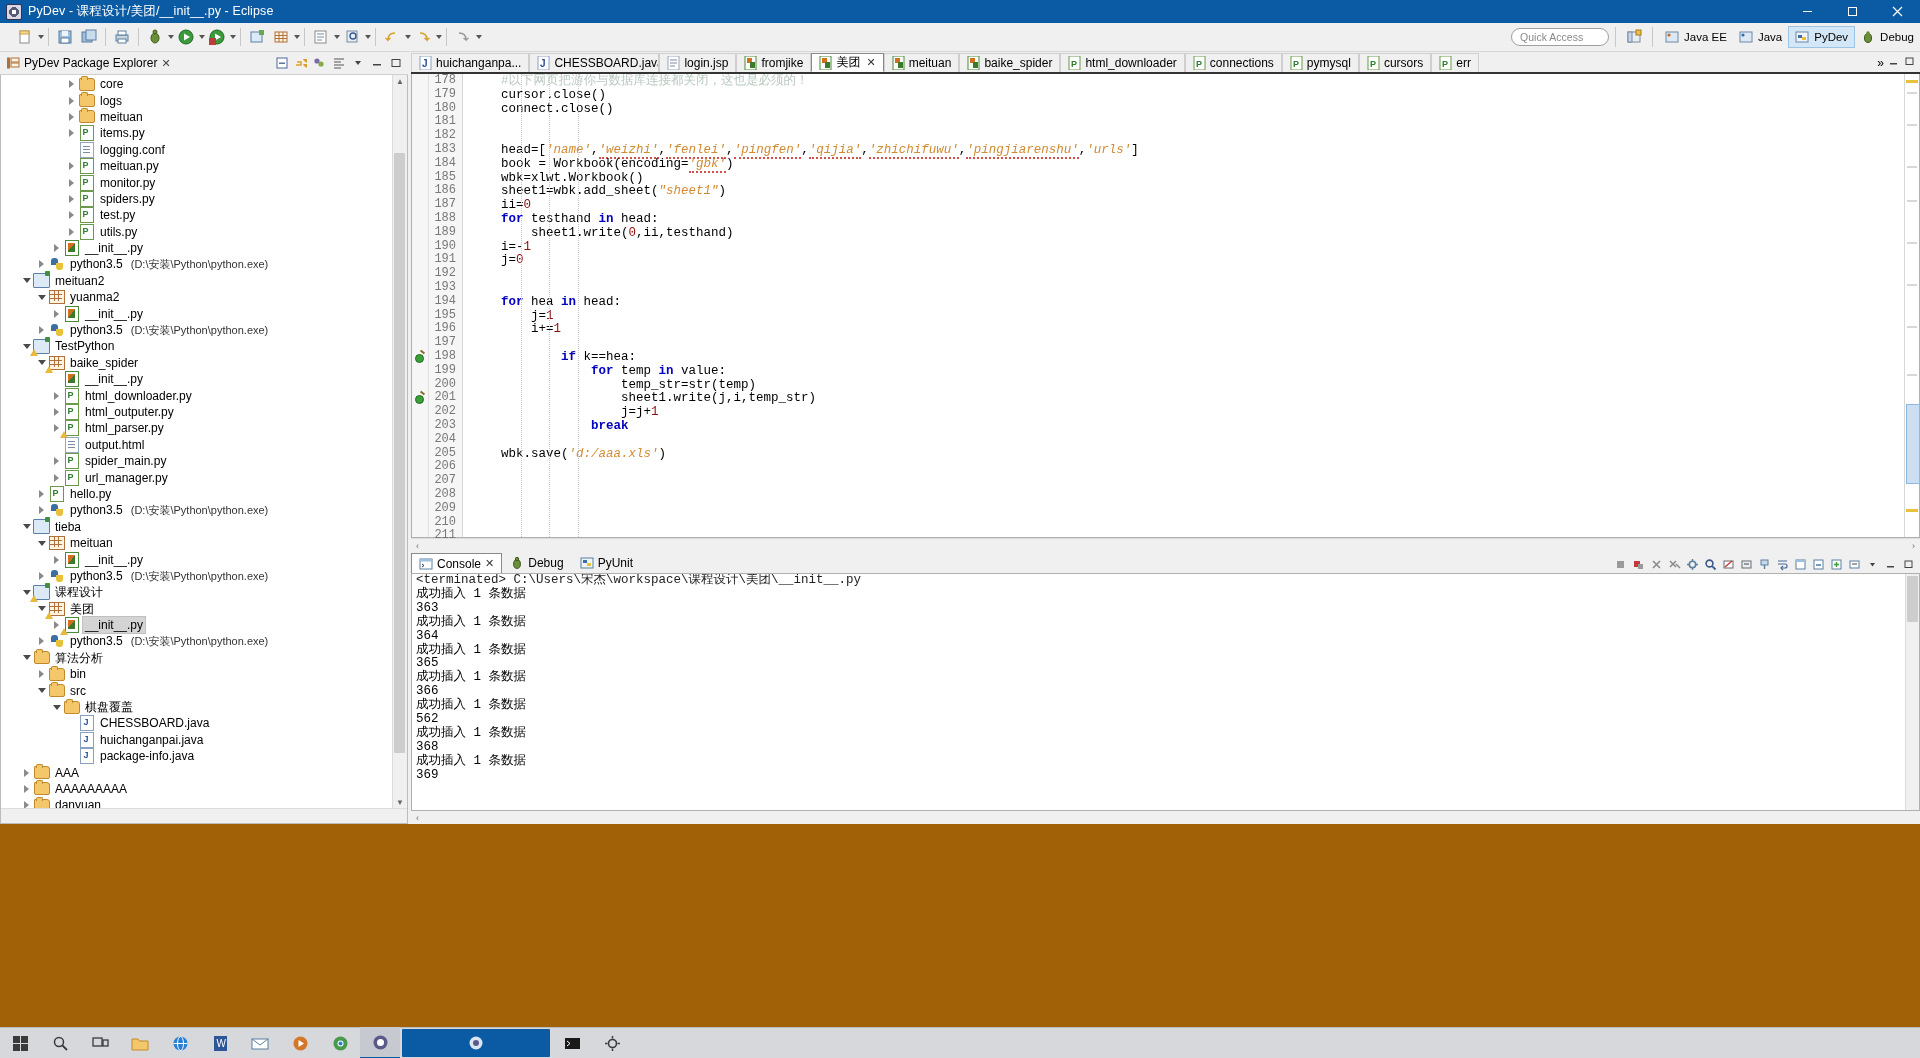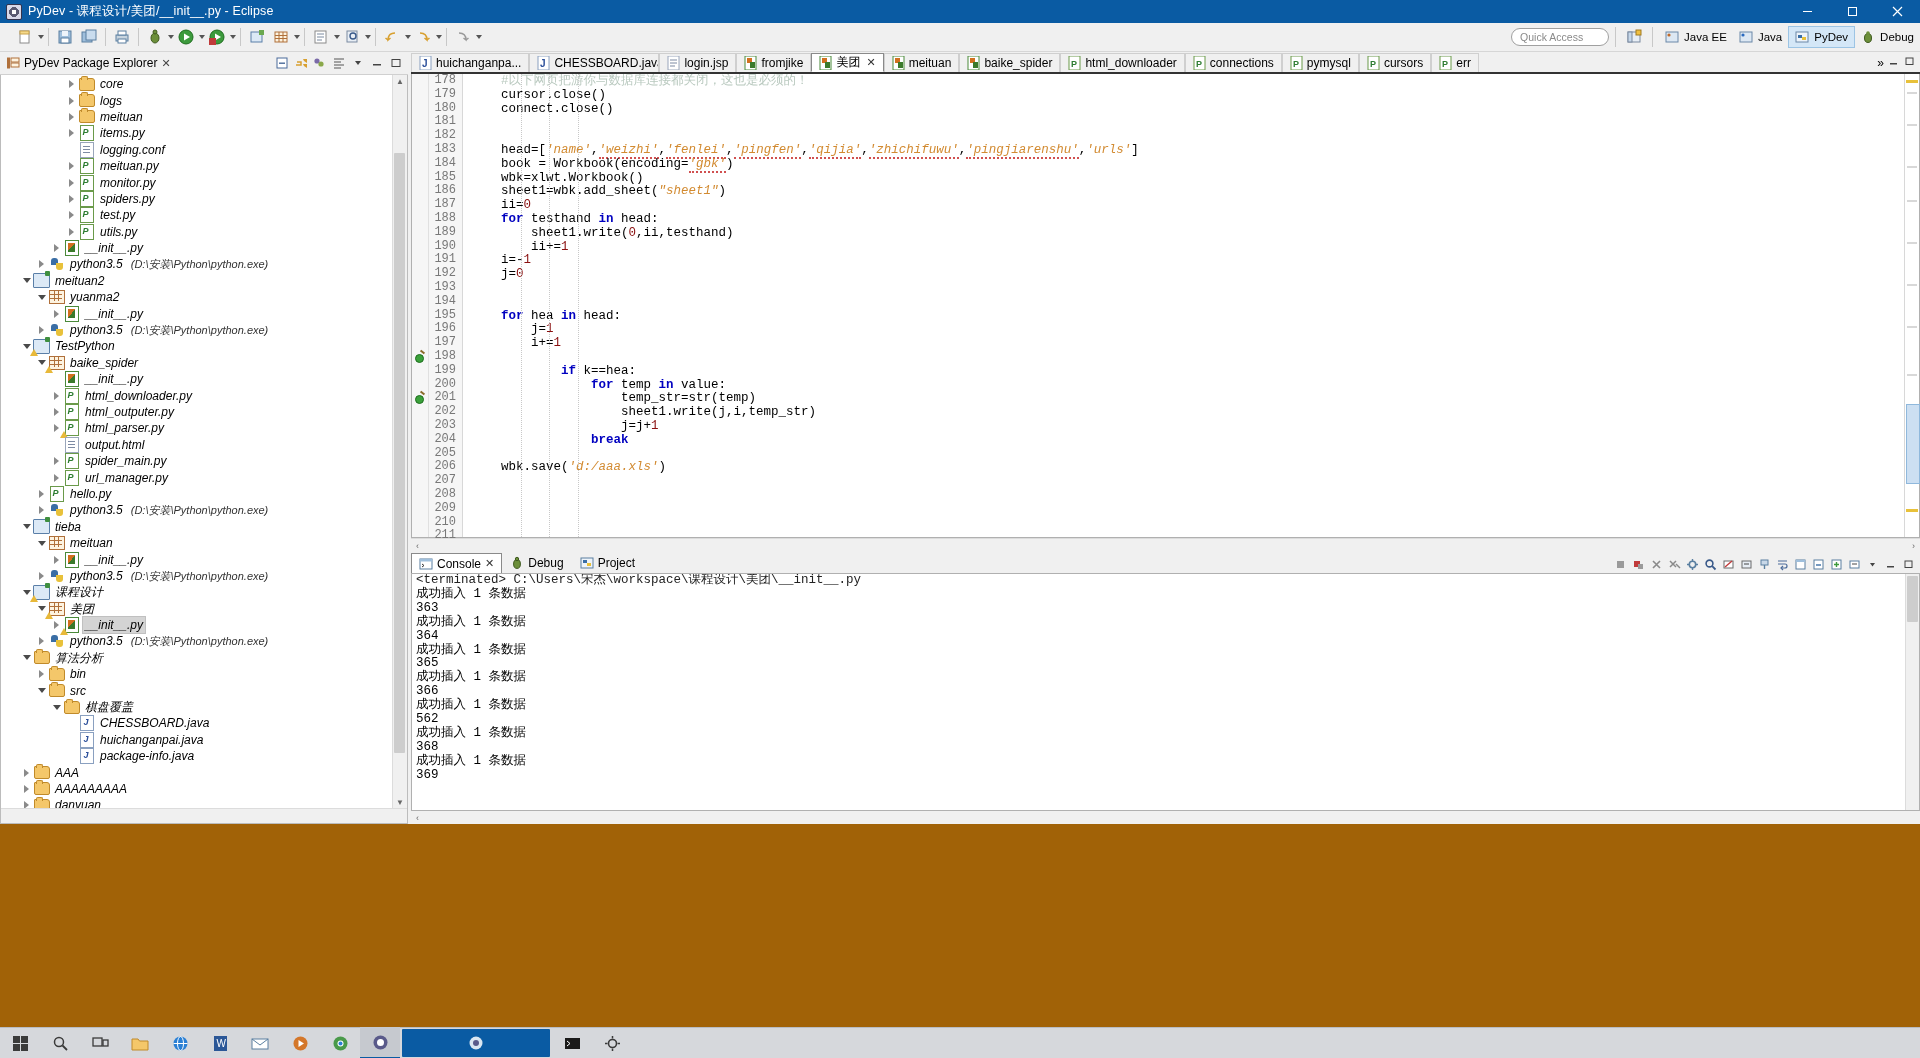--- a/index.html
+++ b/index.html
@@ -40,21 +40,21 @@
   
   .main{display:flex;height:772px;background:#f0f0f0;}
 
   
   .left{width:408px;display:flex;flex-direction:column;background:#f0f0f0;}
   .viewtab{height:22px;display:flex;align-items:center;background:#f0f0f0;border-bottom:1px solid #d0d0d0;}
   .viewtab .vt-label{display:flex;align-items:center;gap:4px;padding:0 4px 0 6px;font-size:12px;}
   .vt-tools{margin-left:auto;display:flex;align-items:center;gap:2px;padding-right:4px;}
   .vt-ico{width:17px;height:17px;display:flex;align-items:center;justify-content:center;}
   .treewrap{flex:1;background:#fff;border:1px solid #bcbcbc;border-top:none;margin:0;position:relative;overflow:hidden;}
-  .tree{position:absolute;inset:0 14px 14px 0;overflow:hidden;padding-top:1px;font-style:italic;}
+  .tree{position:absolute;inset:0 14px 14px 0;overflow:hidden;padding-top:1px;}
   .row{height:16.4px;display:flex;align-items:center;font-size:12px;white-space:nowrap;line-height:16px;}
   .row.sel .lbl{background:#d4d4d4;outline:1px solid #c0c0c0;}
   .arr{width:13px;height:16px;display:flex;align-items:center;justify-content:center;color:#6e6e6e;font-size:9px;flex:none;}
   .arr.open:before{content:"";border-left:4px solid transparent;border-right:4px solid transparent;border-top:5px solid #4a4a4a;}
   .arr.closed:before{content:"";border-top:4px solid transparent;border-bottom:4px solid transparent;border-left:5px solid #8a8a8a;}
   .ico{width:17px;height:16px;flex:none;display:flex;align-items:center;justify-content:center;margin-right:3px;}
   .lbl{padding:0 2px;}
   .dim{color:#333;font-size:11px;}
 
   
@@ -915,21 +915,20 @@
               <div class="code">&nbsp;&nbsp;&nbsp;&nbsp;<span class="">connect.close()</span></div>
               <div class="code">&nbsp;</div>
               <div class="code">&nbsp;</div>
               <div class="code">&nbsp;&nbsp;&nbsp;&nbsp;<span class="">head=[</span><span class="str">'name'</span><span class="">,</span><span class="str spell">'weizhi'</span><span class="">,</span><span class="str spell">'fenlei'</span><span class="">,</span><span class="str spell">'pingfen'</span><span class="">,</span><span class="str spell">'qijia'</span><span class="">,</span><span class="str spell">'zhichifuwu'</span><span class="">,</span><span class="str spell">'pingjiarenshu'</span><span class="">,</span><span class="str">'urls'</span><span class="">]</span></div>
               <div class="code">&nbsp;&nbsp;&nbsp;&nbsp;<span class="">book = Workbook(encoding=</span><span class="str spell">'gbk'</span><span class="">)</span></div>
               <div class="code">&nbsp;&nbsp;&nbsp;&nbsp;<span class="">wbk=xlwt.Workbook()</span></div>
               <div class="code">&nbsp;&nbsp;&nbsp;&nbsp;<span class="">sheet1=wbk.add_sheet(</span><span class="str">"sheet1"</span><span class="">)</span></div>
               <div class="code">&nbsp;&nbsp;&nbsp;&nbsp;<span class="">ii=</span><span class="num">0</span></div>
               <div class="code">&nbsp;&nbsp;&nbsp;&nbsp;<span class="kw">for</span><span class=""> testhand </span><span class="kw">in</span><span class=""> head:</span></div>
               <div class="code">&nbsp;&nbsp;&nbsp;&nbsp;&nbsp;&nbsp;&nbsp;&nbsp;<span class="">sheet1.write(</span><span class="num">0</span><span class="">,ii,testhand)</span></div>
-              <div class="code">&nbsp;&nbsp;&nbsp;&nbsp;&nbsp;&nbsp;&nbsp;&nbsp;<span class="">ii+=</span><span class="num">1</span></div>
               <div class="code">&nbsp;&nbsp;&nbsp;&nbsp;<span class="">i=-</span><span class="num">1</span></div>
               <div class="code">&nbsp;&nbsp;&nbsp;&nbsp;<span class="">j=</span><span class="num">0</span></div>
               <div class="code">&nbsp;</div>
               <div class="code">&nbsp;</div>
               <div class="code">&nbsp;&nbsp;&nbsp;&nbsp;<span class="kw">for</span><span class=""> hea </span><span class="kw">in</span><span class=""> head:</span></div>
               <div class="code">&nbsp;&nbsp;&nbsp;&nbsp;&nbsp;&nbsp;&nbsp;&nbsp;<span class="">j=</span><span class="num">1</span></div>
               <div class="code">&nbsp;&nbsp;&nbsp;&nbsp;&nbsp;&nbsp;&nbsp;&nbsp;<span class="">i+=</span><span class="num">1</span></div>
               <div class="code">&nbsp;</div>
               <div class="code">&nbsp;&nbsp;&nbsp;&nbsp;&nbsp;&nbsp;&nbsp;&nbsp;&nbsp;&nbsp;&nbsp;&nbsp;<span class="kw">if</span><span class=""> k==hea:</span></div>
               <div class="code">&nbsp;&nbsp;&nbsp;&nbsp;&nbsp;&nbsp;&nbsp;&nbsp;&nbsp;&nbsp;&nbsp;&nbsp;&nbsp;&nbsp;&nbsp;&nbsp;<span class="kw">for</span><span class=""> temp </span><span class="kw">in</span><span class=""> value:</span></div>
@@ -983,21 +982,21 @@
               <circle cx="7" cy="3" r="1.7" fill="#6c8f3a" stroke="#3f5a20"></circle>
             </svg>
             <span>Debug</span>
           </div>
           <div class="ctab">
             <svg width="14" height="14" viewBox="0 0 14 14">
               <rect x="1" y="2" width="12" height="10" fill="#eef4fa" stroke="#5a7fa0"></rect>
               <path d="M3 4 h4 v3 h-4z" fill="#3a6ea5"></path>
                 <path d="M7 7 h4 v3 h-4z" fill="#e8c13a"></path>
             </svg>
-            <span>Project</span>
+            <span>PyUnit</span>
           </div>
 
           <div class="ctools">
             <span class="ctool">
                 <svg width="13" height="13">
                   <rect x="3" y="3" width="7" height="7" fill="#9a9a9a"></rect>
                 </svg>
               </span>
             <span class="ctool">
                 <svg width="13" height="13">

